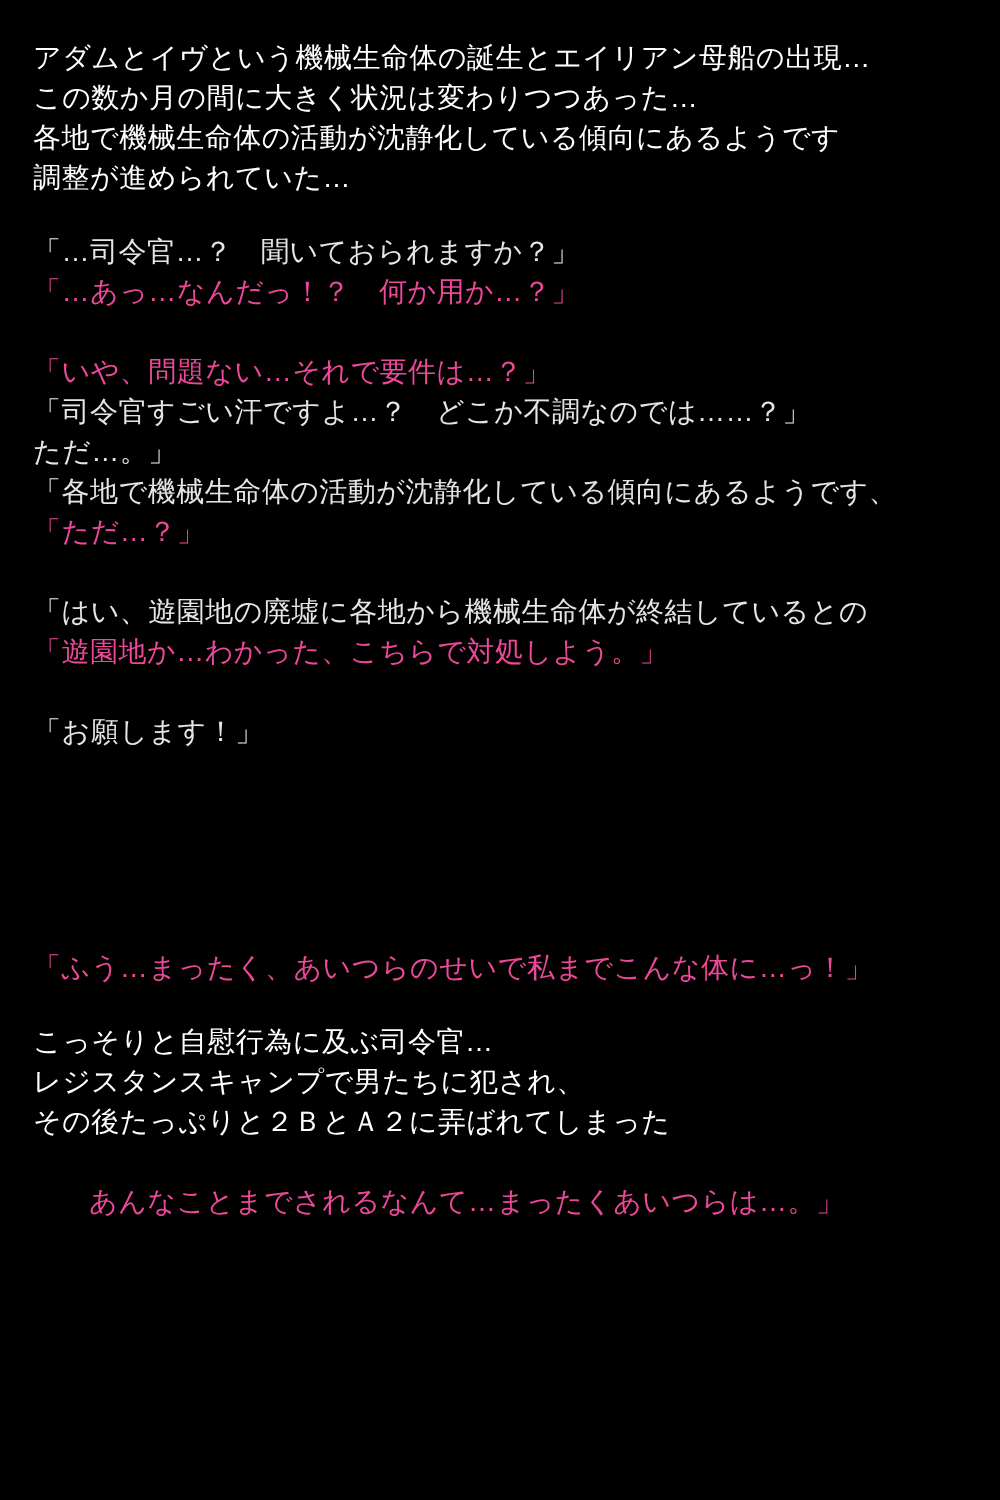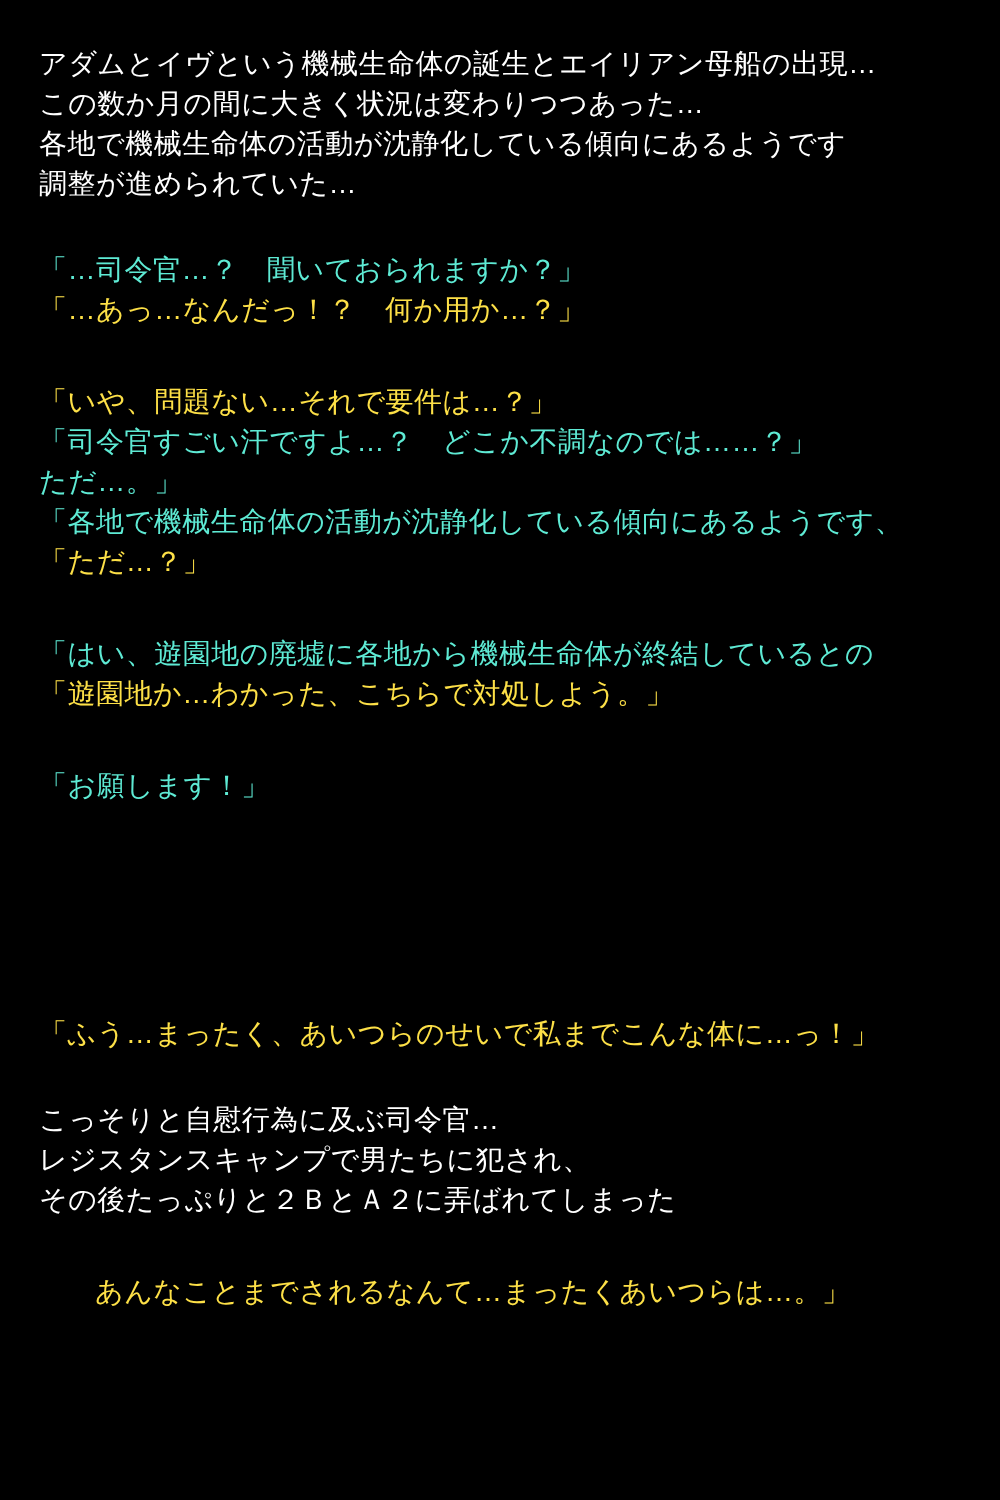--- a/index.html
+++ b/index.html
@@ -15,37 +15,37 @@
   }
   .page {
     position: relative;
     width: 1000px;
     height: 1500px;
     background: #000000;
     box-sizing: border-box;
     padding: 38px 30px 0 33px;
   }
   .block {
-    margin: 6px;
+    margin: 0;
     padding: 0;
   }
   .line {
     font-size: 28px;
     line-height: 40px;
     letter-spacing: 0.5px;
     white-space: pre;
   }
   .narration {
     color: #ffffff;
   }
   .speech-white {
-    color: #5eead4;
+    color: #e5e5e5;
   }
   .speech-yellow {
-    color: #fde047;
+    color: #ec4899;
   }
   .indent {
     padding-left: 56px;
   }
   .gap-sm { height: 34px; }
   .gap-md { height: 40px; }
   .gap-xl { height: 196px; }
 </style>
 </head>
 <body>

